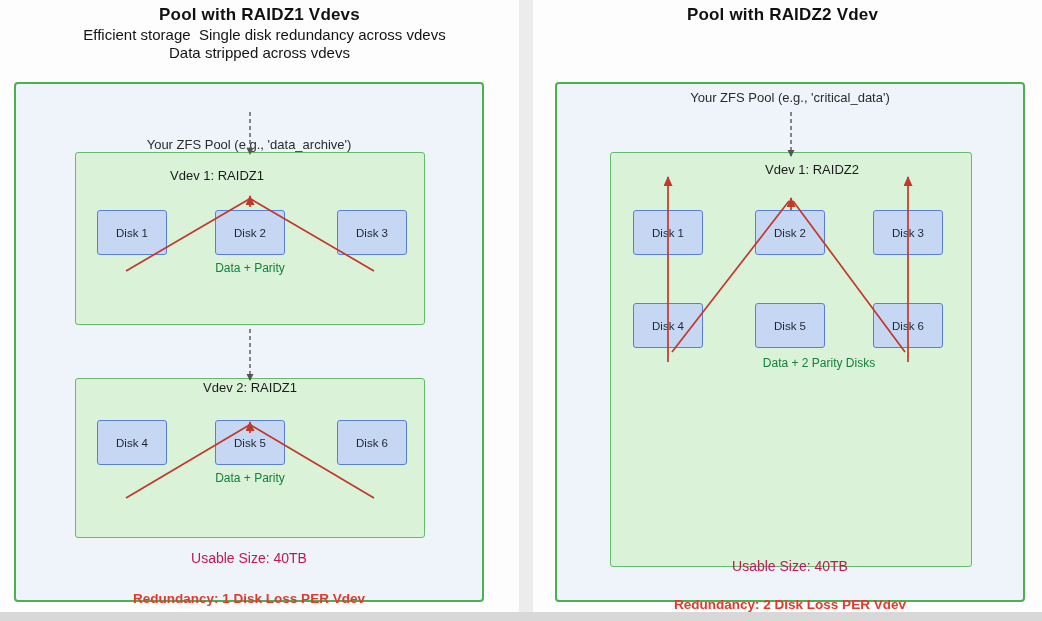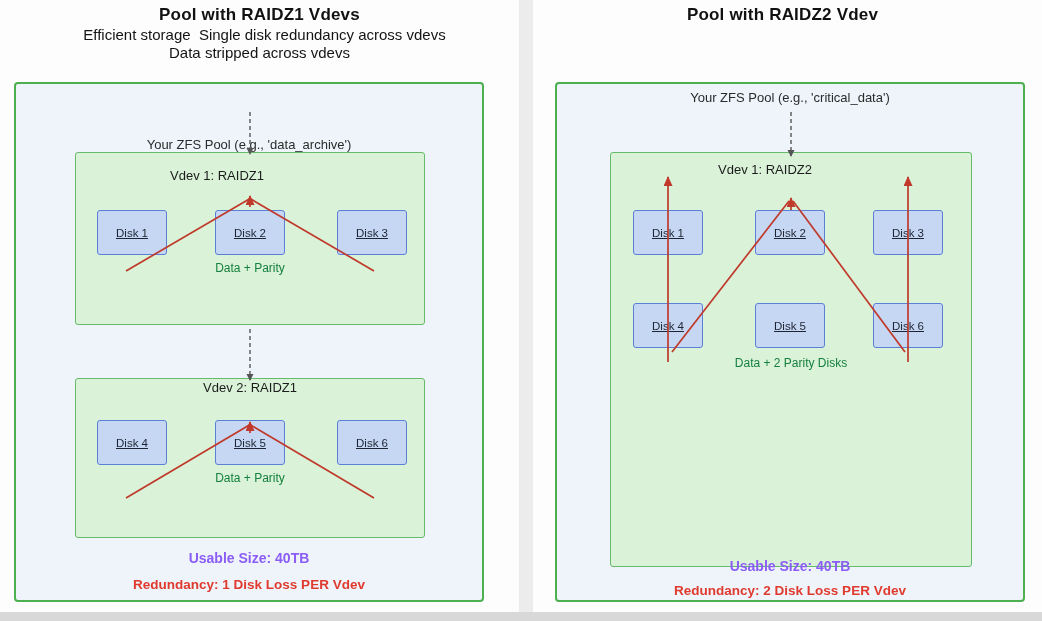--- a/index.html
+++ b/index.html
@@ -23,26 +23,26 @@
   .pool-label{font-size:13px;color:#2b2b2b;}
 
   .vdev-box{
     background:#d9f2d8;border:1.5px solid #66bb6a;border-radius:3px;box-sizing:border-box;
   }
   .vdev-title{font-size:13px;color:#1c1c1c;}
 
   .disk{
     background:#c5d7f2;border:1.5px solid #5b7fd6;border-radius:3px;box-sizing:border-box;
     width:70px;height:45px;display:flex;align-items:center;justify-content:center;
-    font-size:11.5px;color:#1d2433;text-decoration:underline;
+    font-size:11.5px;color:#1d2433;
   }
   .caption{font-size:12px;color:#15803d;}
 
-  .usable{font-size:14px;font-weight:bold;color:#8b5cf6;}
-  .redundancy{font-size:13.5px;font-weight:bold;color:#e03a2f;}
+  .usable{font-size:14px;font-weight:normal;color:#be185d;}
+  .redundancy{font-size:13.5px;font-weight:bold;color:#e03a2f;margin-top:14px;}
 
   .overlay{position:absolute;left:0;top:0;width:1042px;height:621px;pointer-events:none;z-index:5;}
 </style>
 </head>
 <body>
 
 <div class="canvas">
 
   <div class="divider"></div>
   <div class="bottom-strip"></div>
@@ -70,31 +70,31 @@
 
   <div class="abs ctr usable" style="left:14px;top:550px;width:470px;">Usable Size: 40TB</div>
   <div class="abs ctr redundancy" style="left:14px;top:577px;width:470px;">Redundancy: 1 Disk Loss PER Vdev</div>
 
   <div class="abs ctr panel-title" style="left:523px;top:5px;width:519px;">Pool with RAIDZ2 Vdev</div>
 
   <div class="abs pool-box" style="left:555px;top:82px;width:470px;height:520px;"></div>
   <div class="abs ctr pool-label" style="left:555px;top:90px;width:470px;">Your ZFS Pool (e.g., 'critical_data')</div>
 
   <div class="abs vdev-box" style="left:610px;top:152px;width:362px;height:415px;"></div>
-  <div class="abs ctr vdev-title" style="left:584px;top:162px;width:362px;">Vdev 1: RAIDZ2</div>
+  <div class="abs ctr vdev-title" style="left:631px;top:162px;width:362px;">Vdev 1: RAIDZ2</div>
 
   <div class="abs disk" style="left:633px;top:210px;">Disk 1</div>
   <div class="abs disk" style="left:755px;top:210px;">Disk 2</div>
   <div class="abs disk" style="left:873px;top:210px;">Disk 3</div>
 
   <div class="abs disk" style="left:633px;top:303px;">Disk 4</div>
   <div class="abs disk" style="left:755px;top:303px;">Disk 5</div>
   <div class="abs disk" style="left:873px;top:303px;">Disk 6</div>
 
-  <div class="abs ctr caption" style="left:610px;top:356px;width:362px;">Data + 2 Parity Disks</div>
+  <div class="abs ctr caption" style="left:610px;top:356px;width:362px;padding-left:28px;">Data + 2 Parity Disks</div>
 
   <div class="abs ctr usable" style="left:555px;top:558px;width:470px;z-index:6;">Usable Size: 40TB</div>
   <div class="abs ctr redundancy" style="left:555px;top:583px;width:470px;">Redundancy: 2 Disk Loss PER Vdev</div>
 
   <svg class="overlay" viewBox="0 0 1042 621">
     <defs>
       <marker id="redhead" markerWidth="12" markerHeight="10" refX="9" refY="4.5" orient="auto" markerUnits="userSpaceOnUse">
         <path d="M0,0 L10,4.5 L0,9 Z" fill="#c0392b"></path>
       </marker>
       <marker id="grayhead" markerWidth="9" markerHeight="8" refX="6" refY="3.5" orient="auto" markerUnits="userSpaceOnUse">

